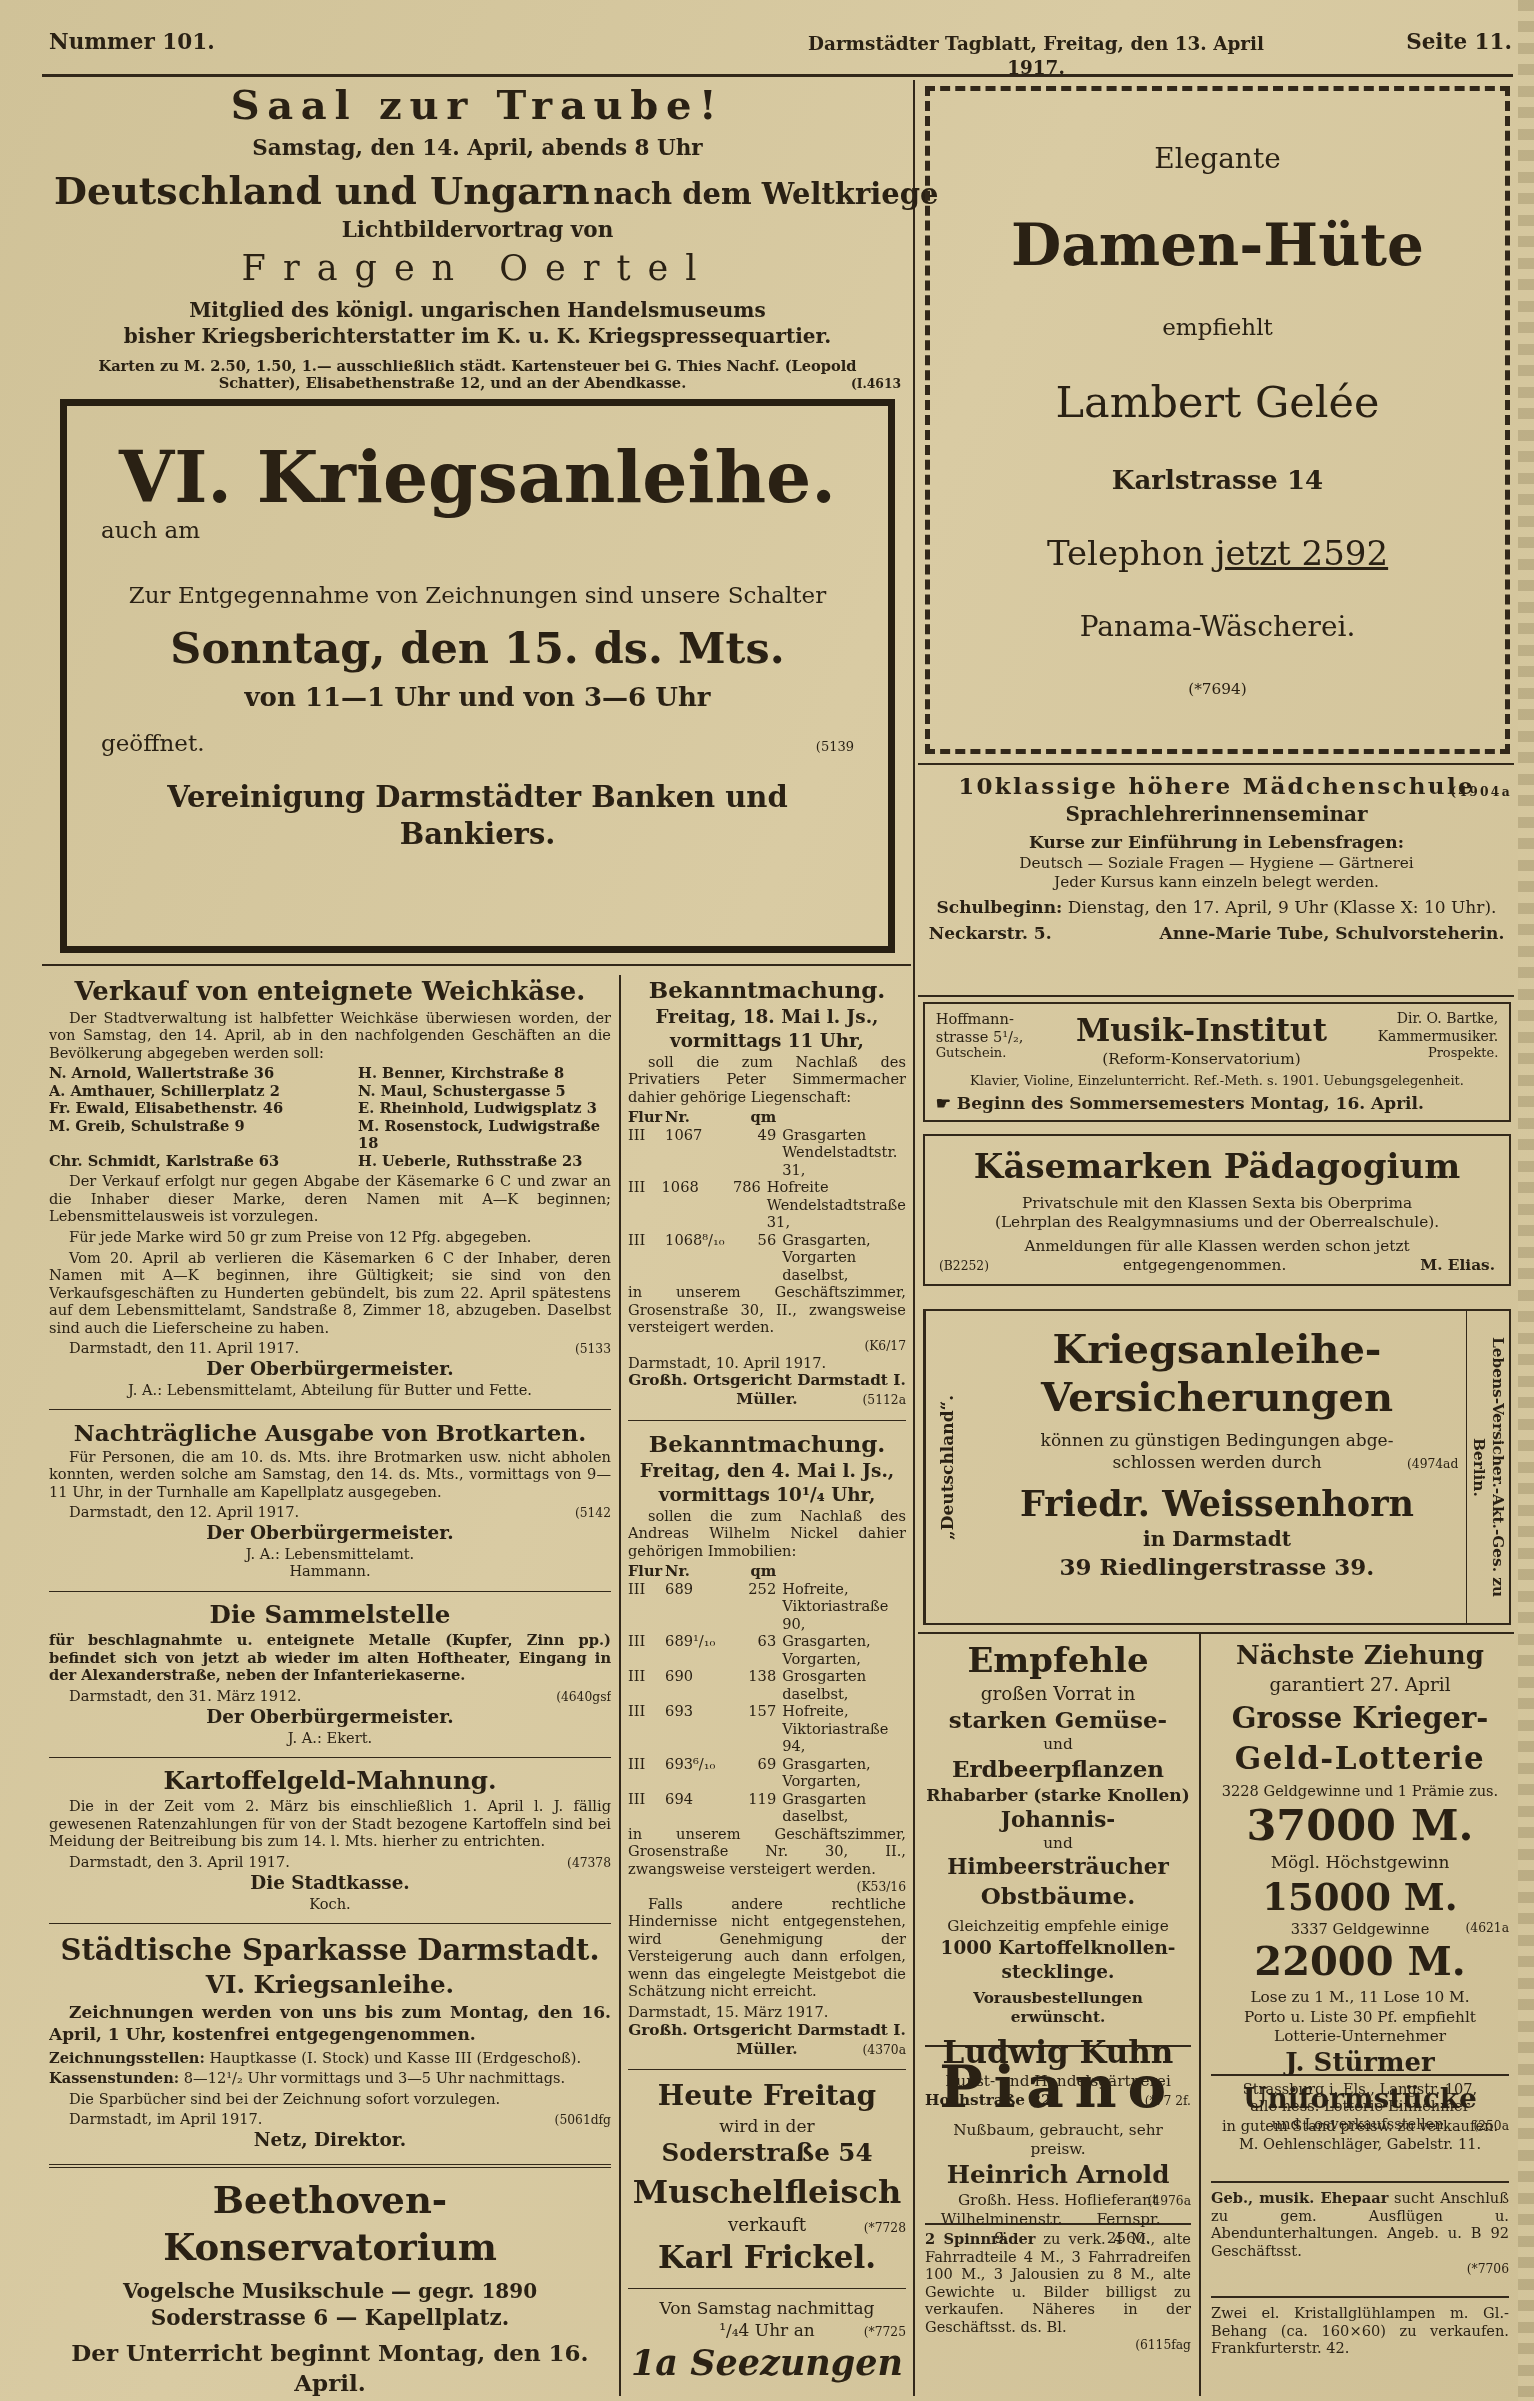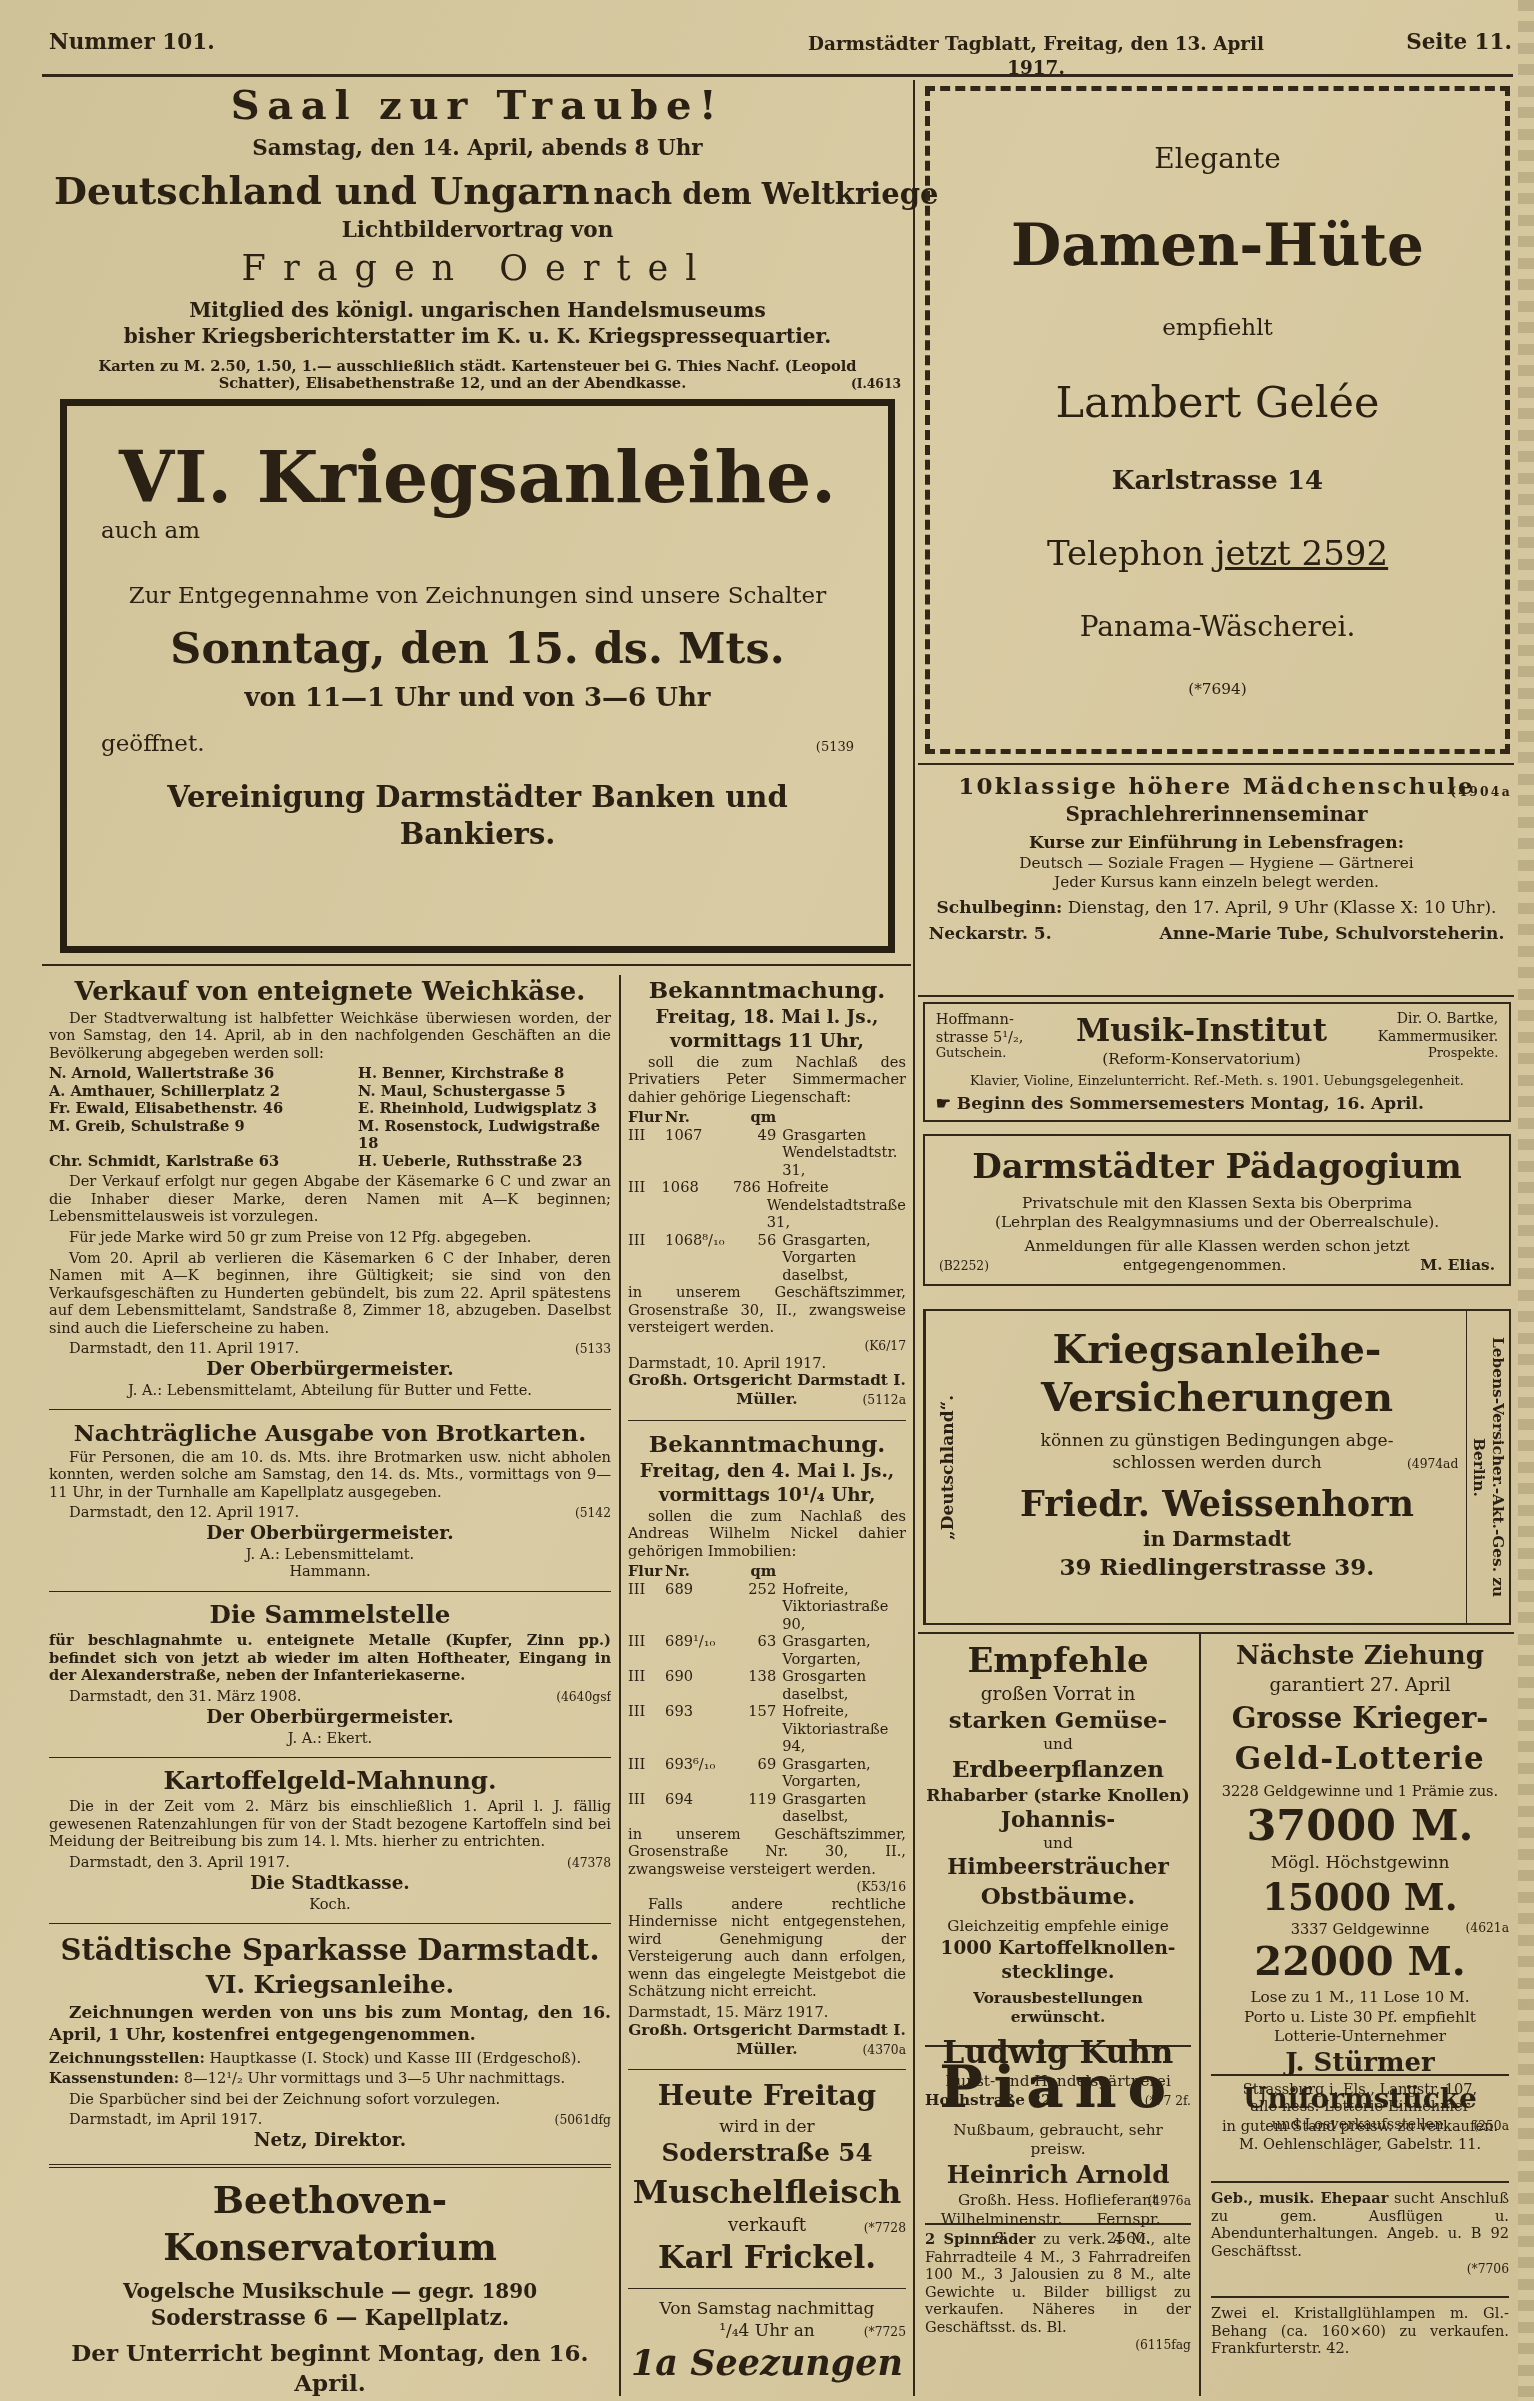--- a/index.html
+++ b/index.html
@@ -156,21 +156,21 @@
       </div>
     </div>
     <div class="f17 c" style="margin-top:3.1px">Klavier, Violine, Einzelunterricht.  Ref.-Meth. s. 1901.  Uebungsgelegenheit.</div>
     <div class="f22 b" style="margin-top:3.1px">
       <span>☛</span>
       <span>Beginn des Sommersemesters Montag, 16. April.</span>
     </div>
   </div>
 
   <div class="sec thinbox c" style="left:923px;top:1134px;width:588px;padding:9.2px 14px">
-    <div class="f44 b">Darmstädter Pädagogium</div>
+    <div class="f44 b">Käsemarken Pädagogium</div>
     <div class="f20" style="margin-top:6.1px">Privatschule mit den Klassen Sexta bis Oberprima</div>
     <div class="f20">(Lehrplan des Realgymnasiums und der Oberrealschule).</div>
     <div class="f20" style="margin-top:4.6px">Anmeldungen für alle Klassen werden schon jetzt</div>
     <div class="sb f20">
       <span class="f16">(B2252)</span>
       <span>entgegengenommen.</span>
       <span class="b">M. Elias.</span>
     </div>
   </div>
 
@@ -323,21 +323,21 @@
       <div class="f19 c">J. A.: Lebensmittelamt.</div>
       <div class="f19 c">Hammann.</div>
     </section>
 
     <div class="div1"></div>
 
     <section>
       <div class="f32 b c">Die Sammelstelle</div>
       <p class="f19 j b">für beschlagnahmte u. enteignete Metalle (Kupfer, Zinn pp.) befindet sich von jetzt ab wieder im alten Hoftheater, Eingang in der Alexanderstraße, neben der Infanteriekaserne.</p>
       <div class="sb f19">
-        <span style="padding-left:20px">Darmstadt, den 31. März 1908.</span>
+        <span style="padding-left:20px">Darmstadt, den 31. März 1912.</span>
         <span class="f16">(4640gsf</span>
       </div>
       <div class="f24 b c">Der Oberbürgermeister.</div>
       <div class="f19 c">J. A.: Ekert.</div>
     </section>
 
     <div class="div1"></div>
 
     <section>
       <div class="f32 b c">Kartoffelgeld-Mahnung.</div>

